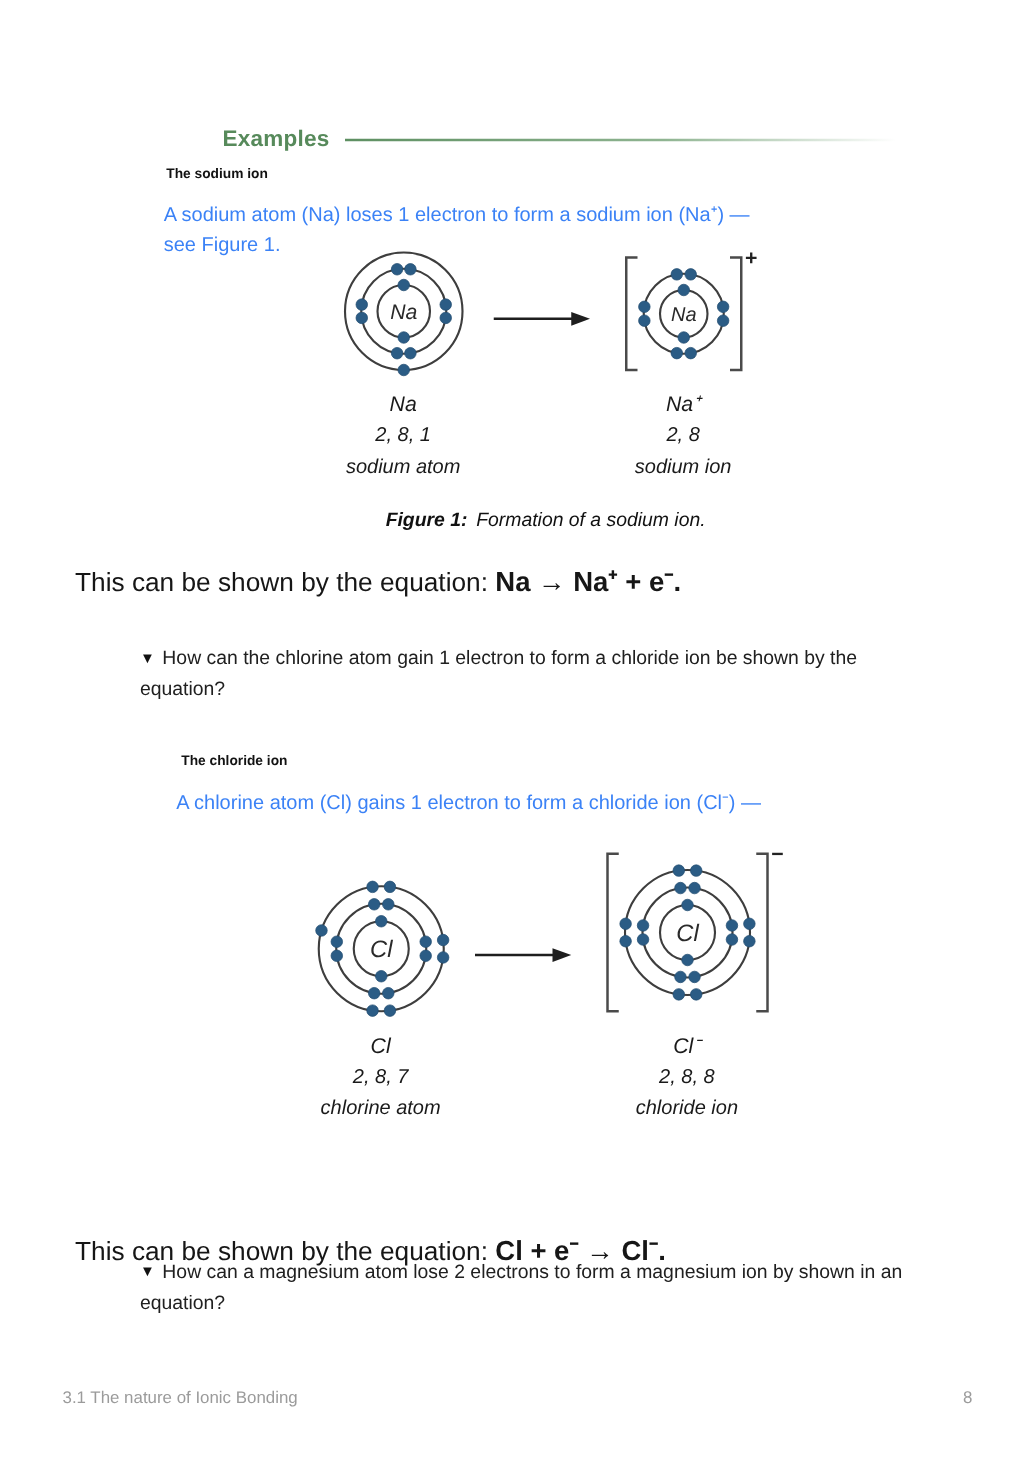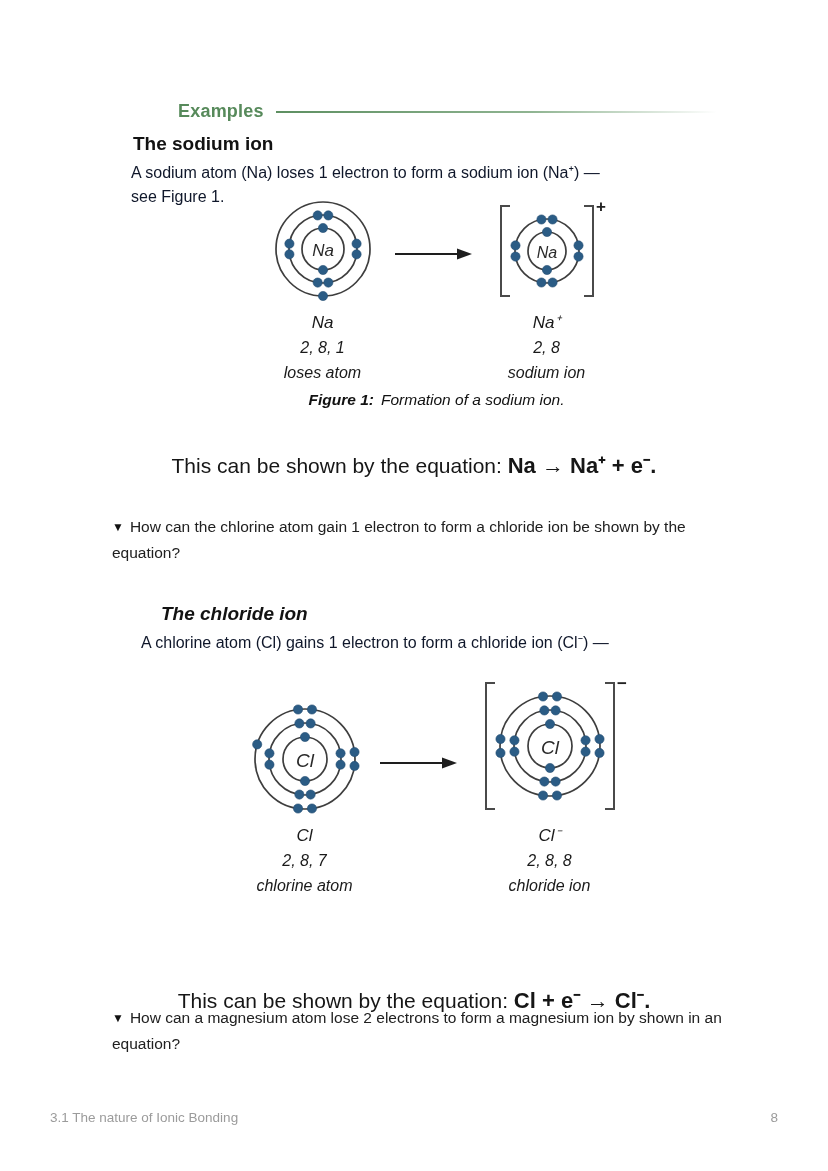--- a/index.html
+++ b/index.html
@@ -9,45 +9,45 @@
   }
   .abs{position:absolute;}
 
   
   .examples-header{left:133px;top:101px;right:88px;display:flex;align-items:center;}
   .examples-label{font-size:18px;font-weight:bold;color:#578a5b;letter-spacing:.2px;margin-left:45px;}
   .examples-rule{flex:1;height:2px;margin-left:12px;
     background:linear-gradient(to right,#5d8f61 0%,#8fb491 55%,rgba(255,255,255,0) 95%);}
 
   
-  .section-heading{font-size:19px;font-weight:bold;color:#121212;}
-  .body-para{font-size:16px;line-height:24px;color:#0f172a;}
+  .section-heading{font-size:11px;font-weight:bold;color:#121212;}
+  .body-para{font-size:16px;line-height:24px;color:#3b82f6;}
   .sodium-heading{left:133px;top:133px;}
   .sodium-body{left:131px;top:161px;}
-  .chloride-heading{left:161px;top:603px;font-style:italic;}
+  .chloride-heading{left:145px;top:603px;}
   .chloride-body{left:141px;top:631px;}
 
   
   .figure-block{left:133px;width:607px;display:flex;flex-direction:column;align-items:center;}
   .figure1-block{top:193px;}
   .figure2-block{top:674px;}
   .figure-row{display:flex;align-items:flex-end;justify-content:center;gap:14px;}
   .atom-col{display:flex;flex-direction:column;align-items:center;}
   .atom-labels{display:flex;flex-direction:column;align-items:center;margin-top:2px;}
   .atom-symbol-label{font-size:17px;font-style:italic;color:#1a1a1a;line-height:24px;}
   .electron-config-label{font-size:16px;font-style:italic;color:#1a1a1a;line-height:25px;}
   .atom-name-label{font-size:16px;font-style:italic;color:#1a1a1a;line-height:25px;}
   .reaction-arrow{flex:0 0 auto;}
   .figure1-block .reaction-arrow{margin-bottom:124px;}
   .figure2-block .reaction-arrow{margin-bottom:128px;}
-  .figure-caption{margin-top:6px;font-size:15.5px;font-style:italic;color:#111;}
+  .figure-caption{margin-top:22px;font-size:15.5px;font-style:italic;color:#111;}
   .figure-caption .cap-label{font-weight:bold;margin-right:7px;}
 
   
-  .equation-line{left:60px;right:60px;text-align:center;font-size:21px;color:#161616;}
+  .equation-line{left:60px;right:60px;text-align:left;font-size:21px;color:#161616;}
   .equation1{top:449px;}
   .equation2{top:936px;margin-top:48px;}
   .equation-formula{font-weight:bold;font-size:22px;}
 
   
   .question-para{left:112px;width:646px;font-size:15.5px;line-height:24.5px;color:#202020;}
   .question1{top:515px;}
   .question2{top:1006px;}
   .question-marker{font-size:12px;margin-right:6px;position:relative;top:-1px;color:#111;}
 
@@ -85,21 +85,21 @@
             <circle cx="5.32" cy="33.58" r="4.6" fill="#2b5c85" stroke="#234d72" stroke-width="0.6"></circle>
             <circle cx="-5.32" cy="33.58" r="4.6" fill="#2b5c85" stroke="#234d72" stroke-width="0.6"></circle>
             <circle cx="-33.58" cy="5.32" r="4.6" fill="#2b5c85" stroke="#234d72" stroke-width="0.6"></circle>
             <circle cx="-33.58" cy="-5.32" r="4.6" fill="#2b5c85" stroke="#234d72" stroke-width="0.6"></circle>
             <circle cx="0.00" cy="47.00" r="4.6" fill="#2b5c85" stroke="#234d72" stroke-width="0.6"></circle>
             <text x="0" y="1" text-anchor="middle" dominant-baseline="central" font-style="italic" font-family="&quot;Liberation Sans&quot;, sans-serif" font-size="17" fill="#2a2a2a">Na</text>
           </svg></div>
       <div class="atom-labels">
         <span class="atom-symbol-label">Na</span>
         <span class="electron-config-label">2, 8, 1</span>
-        <span class="atom-name-label">loses atom</span>
+        <span class="atom-name-label">sodium atom</span>
       </div>
     </div>
     <svg class="reaction-arrow" width="80" height="14" viewBox="0 0 80 14">
       <line x1="2" y1="7" x2="67" y2="7" stroke="#1e1e1e" stroke-width="2"></line>
       <polygon points="79,7 64,1.5 64,12.5" fill="#1e1e1e"></polygon>
     </svg>
     <div class="atom-col">
       <div><svg width="120" height="108" viewBox="-60 -54 120 108">
             <circle cx="0" cy="0" r="19" fill="none" stroke="#3e3e3e" stroke-width="1.7"></circle>
             <circle cx="0" cy="0" r="32" fill="none" stroke="#3e3e3e" stroke-width="1.7"></circle>

